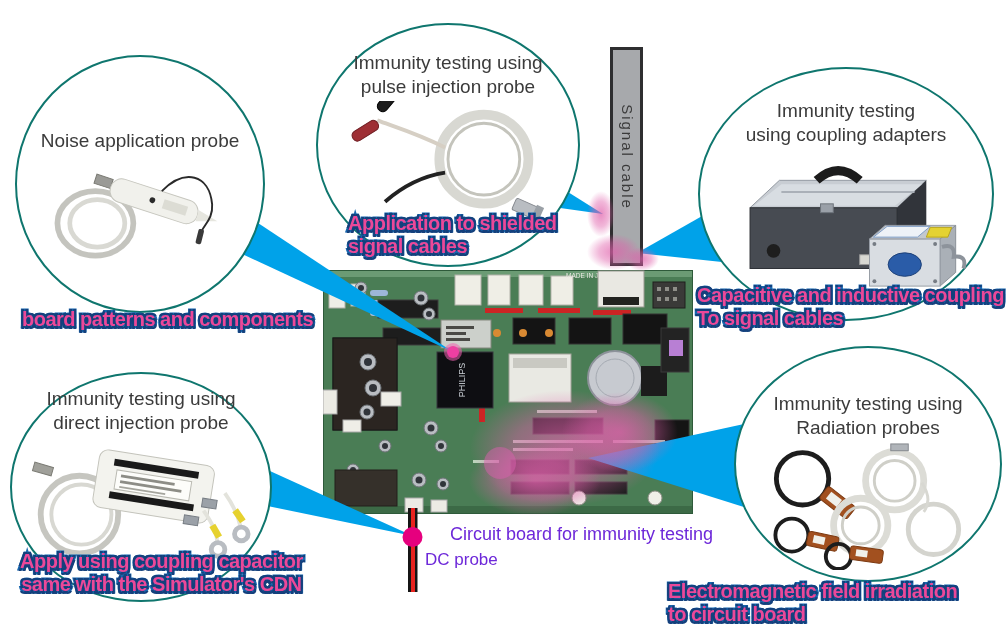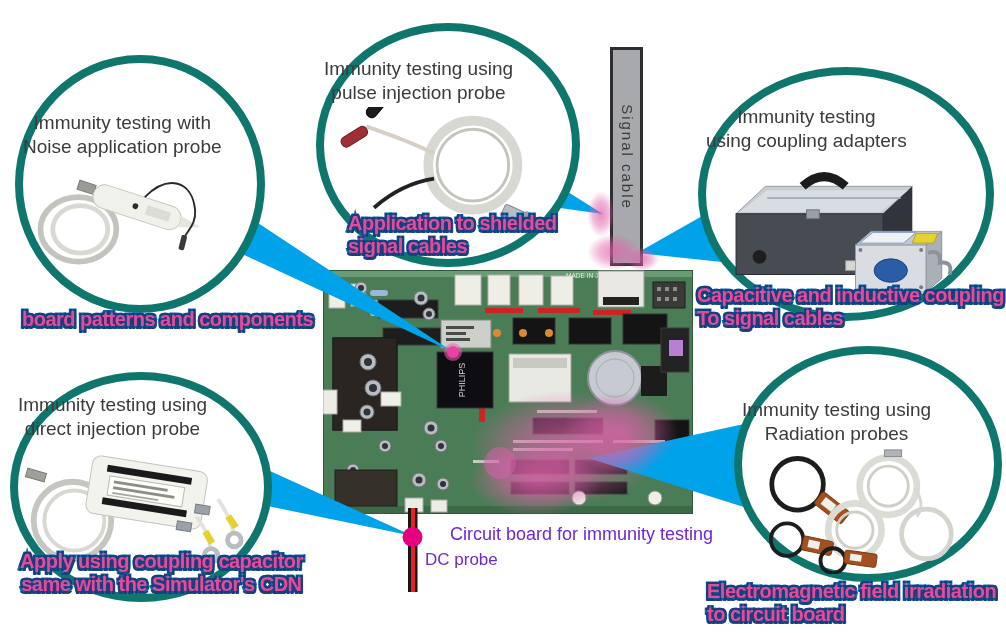--- a/index.html
+++ b/index.html
@@ -5,22 +5,22 @@
   html,body{margin:0;padding:0;background:#fff;}
   .canvas{
     position:relative;width:1006px;height:633px;background:#ffffff;overflow:hidden;
     font-family:"Liberation Sans",sans-serif;
   }
   .overlay{position:absolute;left:0;top:0;width:1006px;height:633px;pointer-events:none;}.z2{z-index:2}.z4{z-index:4}
 
   
   .circle{
     position:absolute;box-sizing:border-box;background:#fff;
-    border:8px solid #0f766e;border-radius:50%;z-index:5;
-    display:flex;flex-direction:column;align-items:flex-start;
+    border:2px solid #0f766e;border-radius:50%;z-index:5;
+    display:flex;flex-direction:column;align-items:center;
   }
   .c-tl{left:15px;top:55px;width:250px;height:258px;}
   .c-tc{left:316px;top:23px;width:264px;height:244px;}
   .c-tr{left:698px;top:67px;width:296px;height:254px;}
   .c-bl{left:10px;top:372px;width:262px;height:230px;}
   .c-br{left:734px;top:346px;width:268px;height:236px;}
   .circle-title{
     text-align:center;color:#3b3b3b;font-size:19px;line-height:24px;white-space:nowrap;
   }
   .c-tl .circle-title{margin-top:48px;}
@@ -34,21 +34,21 @@
   .caption{
     position:absolute;z-index:6;font-weight:bold;font-size:20px;line-height:23px;
     letter-spacing:-0.5px;color:#ec4899;white-space:nowrap;
     -webkit-text-stroke:5px #1766ae;paint-order:stroke fill;
     text-shadow:2px 3px 0 #14407c,-2px 3px 0 #14407c,2px -2px 0 #14407c,-2px -2px 0 #14407c;
   }
   .cap-tl{left:22px;top:285px;}
   .cap-tc{left:348px;top:212px;}
   .cap-tr{left:697px;top:284px;}
   .cap-bl{left:20px;top:550px;text-align:center;}
-  .cap-br{left:707px;top:580px;}
+  .cap-br{left:668px;top:580px;}
 
   
   .plain-label{position:absolute;z-index:6;color:#6d28d9;font-size:18px;white-space:nowrap;}
   .lbl-board{left:450px;top:524px;}
   .lbl-dc{left:425px;top:550px;font-size:17px;}
 
   
   .signal-cable{
     position:absolute;left:610px;top:47px;width:33px;height:219px;z-index:3;
     background:#a7a9ac;border:3px solid #2e2e30;box-sizing:border-box;
@@ -246,21 +246,21 @@
     </g>
     <g>
       <circle cx="453" cy="352" r="9" fill="#f263b2" opacity="0.55"></circle>
       <circle cx="453" cy="352" r="6" fill="#ee3fa2"></circle>
     </g>
     <circle cx="412.5" cy="537" r="10" fill="#e6007e"></circle>
   </svg>
 
   <div class="circle c-tl">
     <div class="circle-title">
-      <span>Immunity testing with</span><br>
+      <br>
       <span>Noise application probe</span>
     </div>
     <svg class="device" width="200" height="112" viewBox="0 0 210 118">
       <ellipse cx="58" cy="72" rx="40" ry="34" fill="none" stroke="#c4c4be" stroke-width="6"></ellipse>
       <ellipse cx="60" cy="72" rx="29" ry="25" fill="none" stroke="#d9d9d3" stroke-width="5"></ellipse>
       <g transform="translate(78,22) rotate(18)">
         <rect x="-18" y="4" width="18" height="10" fill="#9a9a96" stroke="#76766f"></rect>
         <rect x="0" y="0" width="96" height="25" rx="12" fill="#f1f1ec" stroke="#c6c6be"></rect>
         <polygon points="96,7 118,12 96,19" fill="#e6e6df"></polygon>
         <circle cx="46" cy="12" r="3" fill="#2a2a2a"></circle>

